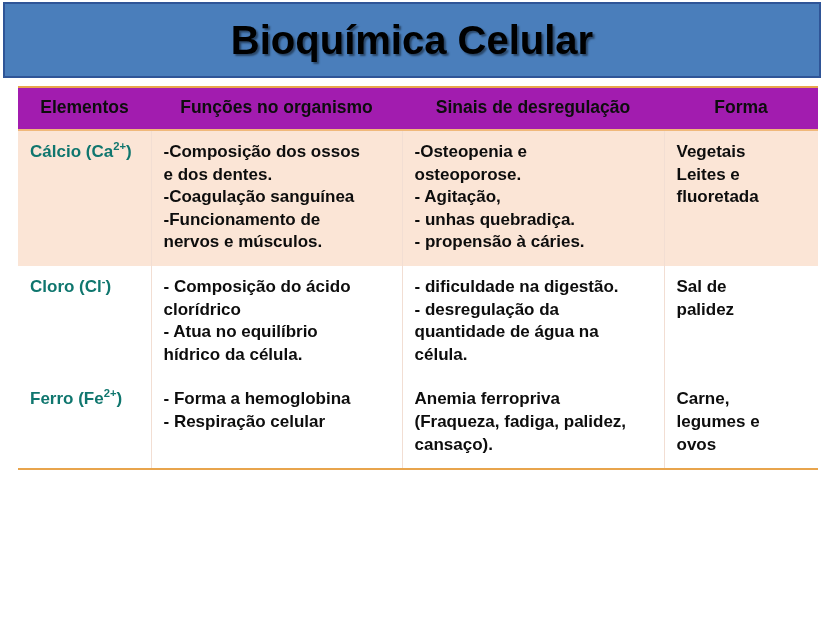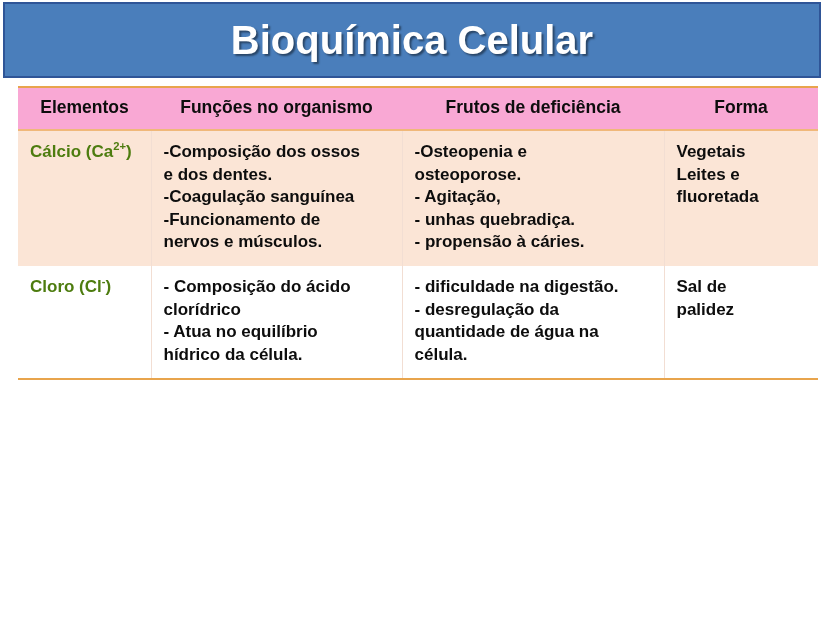--- a/index.html
+++ b/index.html
@@ -25,21 +25,21 @@
     background: #4a7ebb;
     border: 2px solid #2f5597;
     box-sizing: border-box;
     display: flex;
     align-items: center;
     justify-content: center;
   }
   #title-text {
     font-size: 40px;
     font-weight: bold;
-    color: #ffffff;
+    color: #000000;
     letter-spacing: 0px;
     text-shadow: 2px 2px 2px rgba(0,0,0,0.45);
     white-space: nowrap;
   }
 
   
   #elements-table {
     position: absolute;
     left: 18px;
     top: 86px;
@@ -54,21 +54,21 @@
 
   #elements-table thead th {
     border-top: 2px solid #e8a44c;
     border-bottom: 2px solid #f0b87a;
     padding: 9px 0 11px 0;
     font-size: 17.5px;
     font-weight: bold;
     color: #0d0d0d;
     text-align: center;
     vertical-align: middle;
-    background: #f9a8d4;
+    background: #a21caf;
   }
 
   #elements-table tbody td {
     vertical-align: top;
     padding: 10px 8px 12px 12px;
     font-size: 17px;
     font-weight: bold;
     color: #0d0d0d;
     line-height: 1.33;
     border-right: 1px solid #f2ded3;
@@ -76,21 +76,21 @@
   #elements-table tbody td:last-child { border-right: none; }
 
   #elements-table tbody tr.band-peach td { background: #fbe5d6; }
   #elements-table tbody tr.band-white td { background: #ffffff; }
 
   #elements-table tbody tr:last-child td {
     border-bottom: 2px solid #e8a44c;
   }
 
   .el-name {
-    color: #4d7c0f;
+    color: #0f766e;
     white-space: nowrap;
     margin-top: 32px;
   }
   .el-name sup {
     font-size: 0.66em;
     vertical-align: super;
     line-height: 0;
   }
 
   .cell-lines { white-space: pre-line; }
@@ -112,21 +112,21 @@
   <colgroup>
     <col class="c-el">
       <col class="c-fun">
       <col class="c-sin">
       <col class="c-fon">
   </colgroup>
   <thead>
     <tr>
       <th>Elementos</th>
       <th>Funções no organismo</th>
-      <th>Frutos de deficiência</th>
+      <th>Sinais de desregulação</th>
       <th>Forma</th>
     </tr>
   </thead>
   <tbody>
 
     <tr class="band-peach" data-row="calcio">
       <td class="col-el">
         <span class="el-name"><span>Cálcio (Ca</span><sup>2+</sup><span>)</span></span>
       </td>
       <td class="col-fun cell-lines">-Composição dos ossos
@@ -154,15 +154,28 @@
 hídrico da célula.</td>
       <td class="col-sin cell-lines"> - dificuldade na digestão.
  - desregulação da
 quantidade de água na
 célula.</td>
       <td class="col-fon cell-lines">Sal de
 palidez</td>
     </tr>
 
 
+    <tr class="band-white" data-row="ferro">
+      <td class="col-el">
+        <span class="el-name"><span>Ferro (Fe</span><sup>2+</sup><span>)</span></span>
+      </td>
+      <td class="col-fun cell-lines"> - Forma a hemoglobina
+ - Respiração celular</td>
+      <td class="col-sin cell-lines">Anemia ferropriva
+(Fraqueza, fadiga, palidez,
+cansaço).</td>
+      <td class="col-fon cell-lines">Carne,
+legumes e
+ovos</td>
+    </tr>
 
   </tbody>
 </table>
 
 </body></html>

